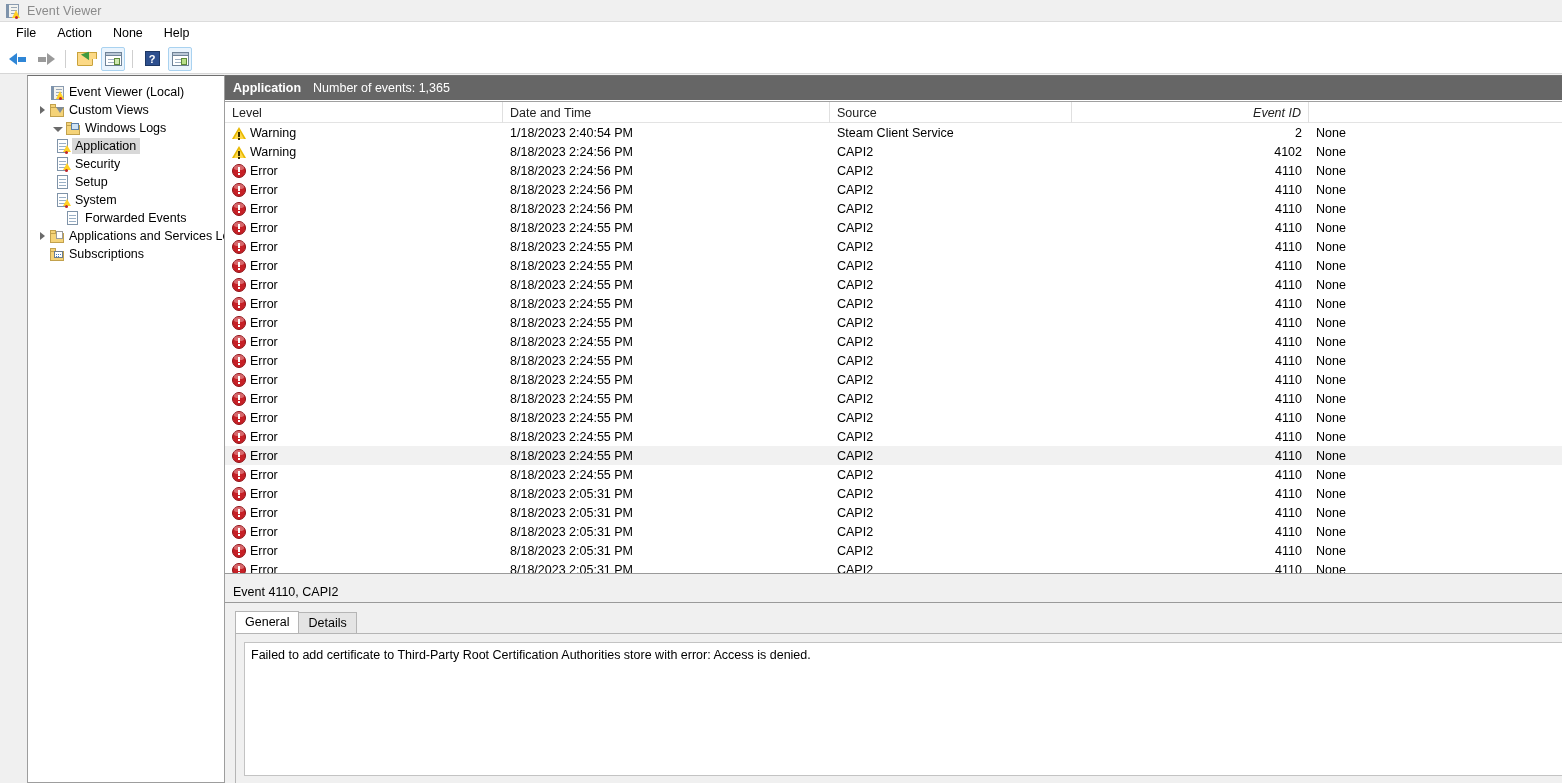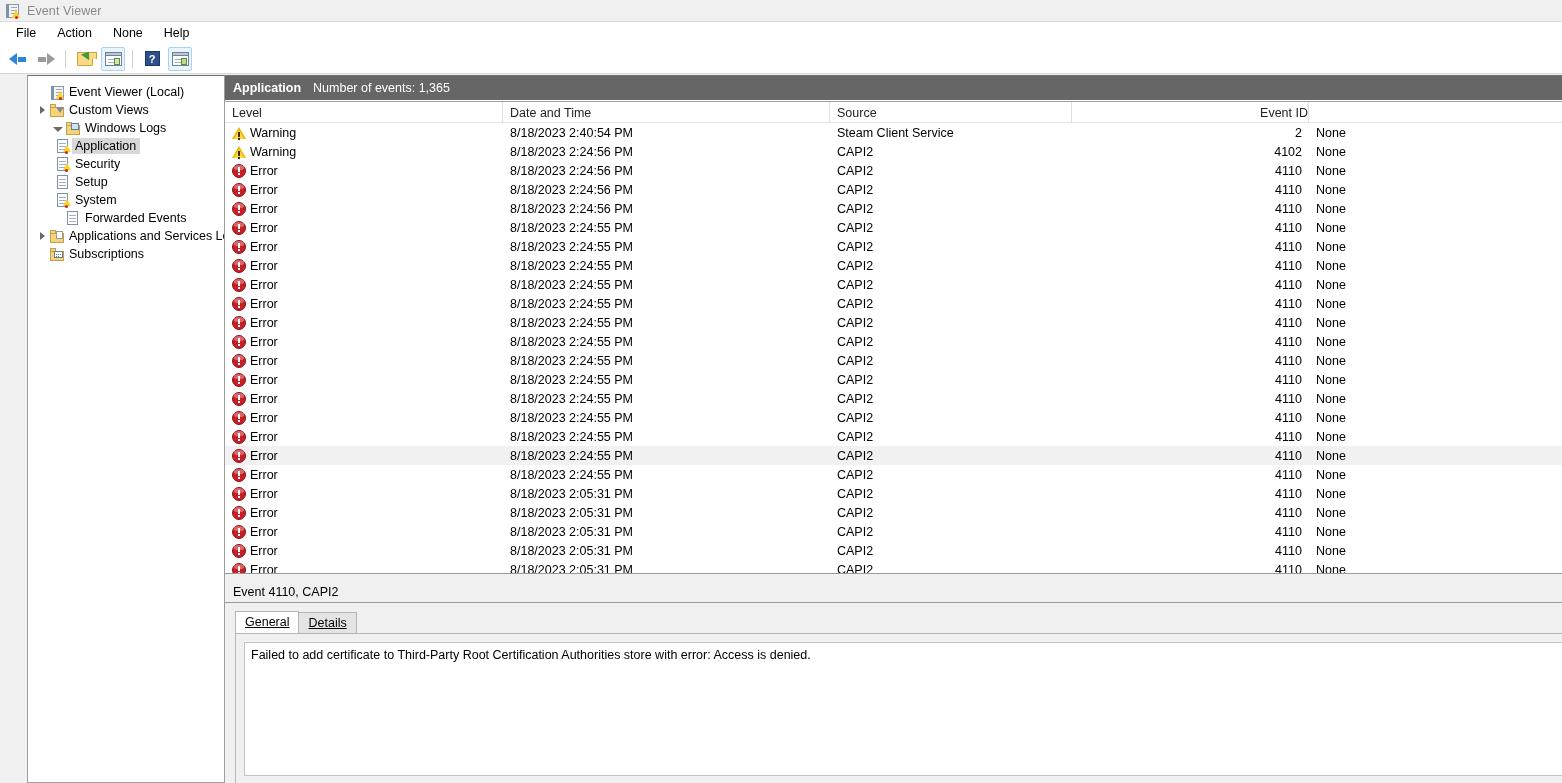--- a/index.html
+++ b/index.html
@@ -130,21 +130,21 @@
   }
 
   .col-head {
     position:relative; height:21px; background:#ffffff; border-bottom:1px solid #e3e3e3;
     box-sizing:border-box; width:1364px;
   }
   .ch {
     position:absolute; top:0; height:21px; font-size:12.5px; color:#222; display:flex; align-items:center;
     box-sizing:border-box; border-right:1px solid #e0e0e0; padding-left:7px; cursor:default; white-space:nowrap;
   }
-  .ch.rt { justify-content:flex-end; padding-left:0;}
+  .ch.rt { justify-content:flex-end; padding-right:7px; padding-left:0;font-style:italic;}
 
   .rows { position:relative; width:1364px; height:450px; overflow:hidden; }
   .row {
     position:relative; height:19px; width:1364px; font-size:12.5px; color:#000;
     box-sizing:border-box; cursor:default;
   }
   .row.sel { background:#f1f1f1; }
   .cell { position:absolute; top:0; height:19px; display:flex; align-items:center; white-space:nowrap; box-sizing:border-box; }
   .cell.rt { justify-content:flex-end; }
 
@@ -175,21 +175,21 @@
   .detail-head {
     position:relative; width:1364px; height:22px; background:#f0f0f0;
     display:flex; align-items:center; border-bottom:1px solid #9a9a9a; box-sizing:border-box;
   }
   .detail-title { font-size:12.5px; color:#000; margin-left:8px; }
   .detail-close { position:absolute; right:10px; top:1px; width:18px; height:18px;
      display:flex; align-items:center; justify-content:center; font-size:14px; font-weight:bold; color:#000; cursor:default;}
 
   .tabstrip { position:relative; width:1364px; height:22px; margin-top:8px; padding-left:10px; box-sizing:border-box; display:flex; align-items:flex-end;}
   .tab { font-size:12.5px; color:#000; padding:3px 9px 3px 9px; border:1px solid #b5b5b5; border-bottom:none;
-         background:#e4e4e4; margin-right:-1px; box-sizing:border-box; cursor:default; position:relative; top:0px;text-decoration:underline;}
+         background:#e4e4e4; margin-right:-1px; box-sizing:border-box; cursor:default; position:relative; top:0px;}
   .tab.active { background:#ffffff; padding-bottom:4px; top:0px; z-index:2; }
 
   .detail-body { position:relative; margin:0 10px 0 10px; height:152px; background:#f0f0f0;
       border:1px solid #b5b5b5; border-top:1px solid #b5b5b5; box-sizing:border-box; }
   .detail-text {
      position:absolute; left:8px; top:8px; right:8px; bottom:8px; background:#ffffff;
      border:1px solid #c3c3c3; box-sizing:border-box; font-size:12.5px; color:#000; padding:5px 6px;
      overflow:hidden;
   }
 </style>
@@ -417,21 +417,21 @@
               <div class="cell" style="left: 0px; width: 278px; padding-left: 7px; padding-right: 0px;">
                 <span class="lvl-ico ico-warn">
                   <span class="tri"></span>
                   <span class="tri2"></span>
                   <span class="bang"></span>
                   <span class="bdot"></span>
                 </span>
                 <span>Warning</span>
               </div>
               <div class="cell" style="left: 278px; width: 327px; padding-left: 7px; padding-right: 0px;">
-                <span>8/18/2023 2:40:54 PM</span>
+                <span>1/18/2023 2:40:54 PM</span>
               </div>
               <div class="cell" style="left: 605px; width: 242px; padding-left: 7px; padding-right: 0px;">
                 <span>Steam Client Service</span>
               </div>
               <div class="cell rt" style="left: 847px; width: 237px; padding-left: 0px; padding-right: 7px;">
                 <span>2</span>
               </div>
               <div class="cell" style="left: 1084px; width: 263px; padding-left: 7px; padding-right: 0px;">
                 <span>None</span>
               </div>

